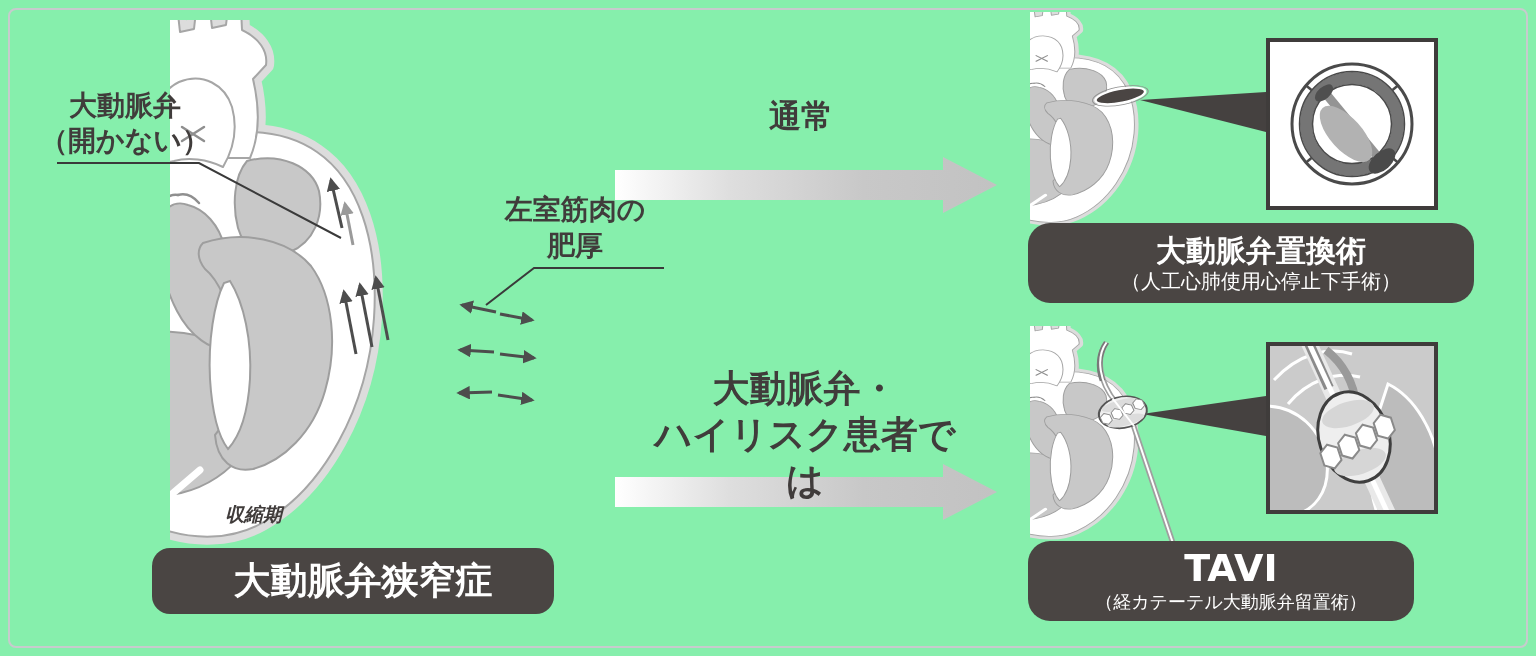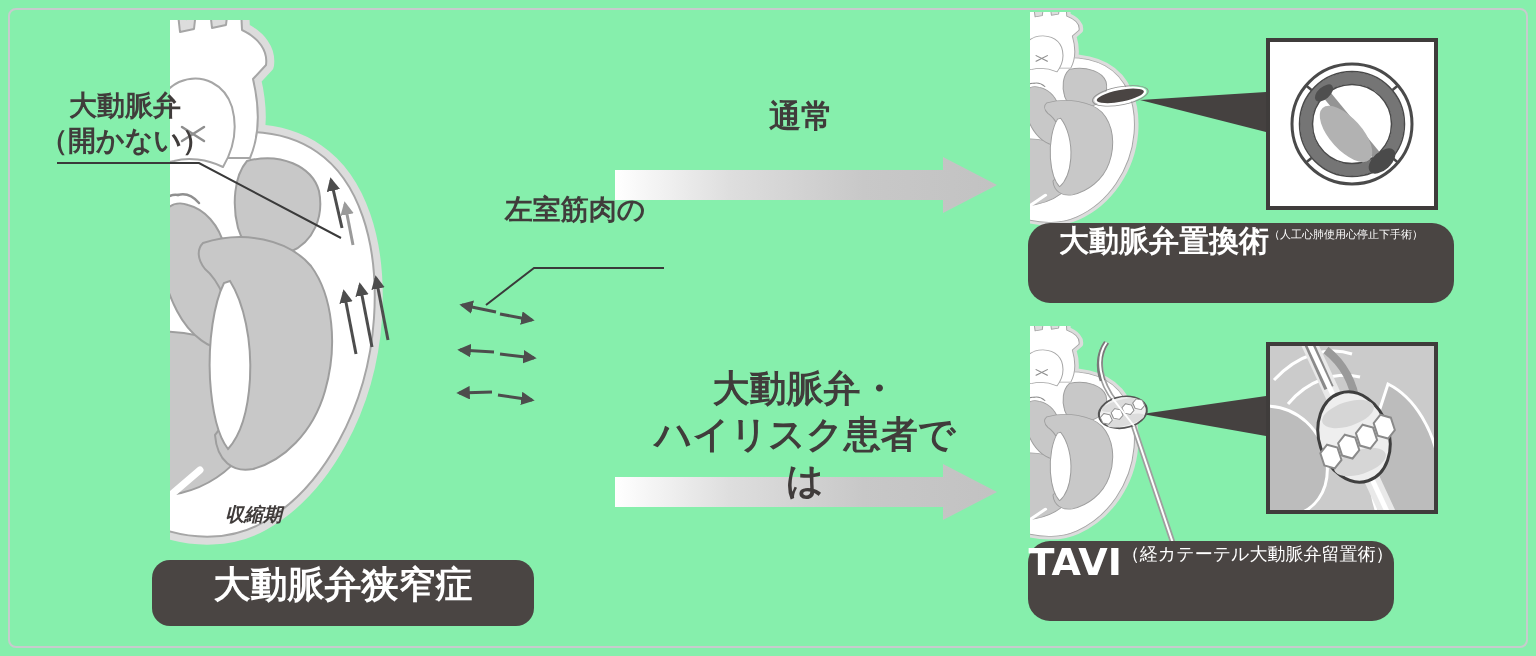--- a/index.html
+++ b/index.html
@@ -7,21 +7,21 @@
     --frame-border:#c7cbcd;
   }
   html,body{margin:0;padding:0;background:#ffffff;}
   body{font-family:"DejaVu Sans","Liberation Sans",sans-serif;color:var(--ink);}
   .stage{position:relative;width:1536px;height:656px;background:#86efac;overflow:hidden;}
   .frame{position:absolute;left:8px;top:8px;right:8px;bottom:8px;
          border:2px solid var(--frame-border);border-radius:8px;}
   .abs{position:absolute;}
   .note{color:var(--ink);font-weight:600;text-align:center;line-height:35px;font-size:28px;}
   .caption{background:var(--caption-bg);color:var(--caption-text);text-align:center;
-           border-radius:18px;display:flex;flex-direction:row;justify-content:center;}
+           border-radius:18px;display:flex;flex-direction:column;justify-content:center;padding-left:20px;}
   .caption .t1{font-weight:700;}
   .caption .t2{font-weight:500;}
   .cond{font-weight:800;color:var(--ink);text-align:center;}
   .inset{background:#fff;border:4px solid #3f3c3b;box-sizing:border-box;}
   svg{display:block;}
 </style>
 </head>
 <body>
 
 <div class="stage">
@@ -110,24 +110,25 @@
     <polygon points="1140,100 1266,92 1266,132" fill="#454140"></polygon>
     <polygon points="1142,414 1266,396 1266,436" fill="#454140"></polygon>
   </svg>
 
   <div class="abs note" style="left:40px;top:88px;width:170px;">
     <div>大動脈弁</div>
     <div>（開かない）</div>
   </div>
   <div class="abs note" style="left:495px;top:192px;width:160px;line-height:36px;">
     <div>左室筋肉の</div>
+    <div>肥厚</div>
   </div>
   <div class="abs note" style="left:225px;top:497px;font-size:19px;font-style:italic;">収縮期</div>
 
-  <div class="abs caption" style="left:152px;top:560px;width:382px;height:66px;">
+  <div class="abs caption" style="left:152px;top:548px;width:382px;height:66px;">
     <div class="t1" style="font-size:37px;">大動脈弁狭窄症</div>
   </div>
 
   <div class="abs cond" style="left:701px;top:95px;width:200px;font-size:32px;">通常</div>
   <div class="abs cond" style="left:645px;top:366px;width:320px;font-size:37px;line-height:46px;">
     <div>大動脈弁・</div>
     <div>ハイリスク患者では</div>
   </div>
 
   <svg class="abs" style="left:1030px;top:12px" width="250" height="228" viewBox="170 20 490 560" preserveAspectRatio="none">
@@ -150,21 +151,21 @@
         <line x1="122.5" y1="48" x2="128" y2="43.5"></line>
       </g>
       <line x1="52" y1="47" x2="117" y2="126" stroke="#949494" stroke-width="9"></line>
       <ellipse cx="76" cy="92" rx="16" ry="35" transform="rotate(-42 76 92)" fill="#b2b2b2"></ellipse>
       <ellipse cx="112" cy="119" rx="16" ry="9" transform="rotate(-42 112 119)" fill="#4a4a4a"></ellipse>
       <ellipse cx="54" cy="51" rx="11" ry="6" transform="rotate(-42 54 51)" fill="#4f4f4f"></ellipse>
     </svg>
   </div>
   <div class="abs caption" style="left:1028px;top:223px;width:426px;height:80px;border-radius:22px;">
     <div class="t1" style="font-size:30px;line-height:36px;">大動脈弁置換術</div>
-    <div class="t2" style="font-size:11px;line-height:24px;">（人工心肺使用心停止下手術）</div>
+    <div class="t2" style="font-size:20px;line-height:24px;">（人工心肺使用心停止下手術）</div>
   </div>
 
   <svg class="abs" style="left:1030px;top:326px" width="250" height="228" viewBox="170 20 490 560" preserveAspectRatio="none">
     <use href="#heart"></use>
     <g>
       <path d="M320,60 C298,98 306,158 338,207 C350,225 362,243 372,262 L452,560" fill="none" stroke="#9f9f9f" stroke-width="11"></path>
       <path d="M320,60 C306,84 302,120 312,154" fill="none" stroke="#787878" stroke-width="11"></path>
       <path d="M320,60 C298,98 306,158 338,207 C350,225 362,243 372,262 L452,560" fill="none" stroke="#ffffff" stroke-width="4"></path>
     </g>
     <g>

